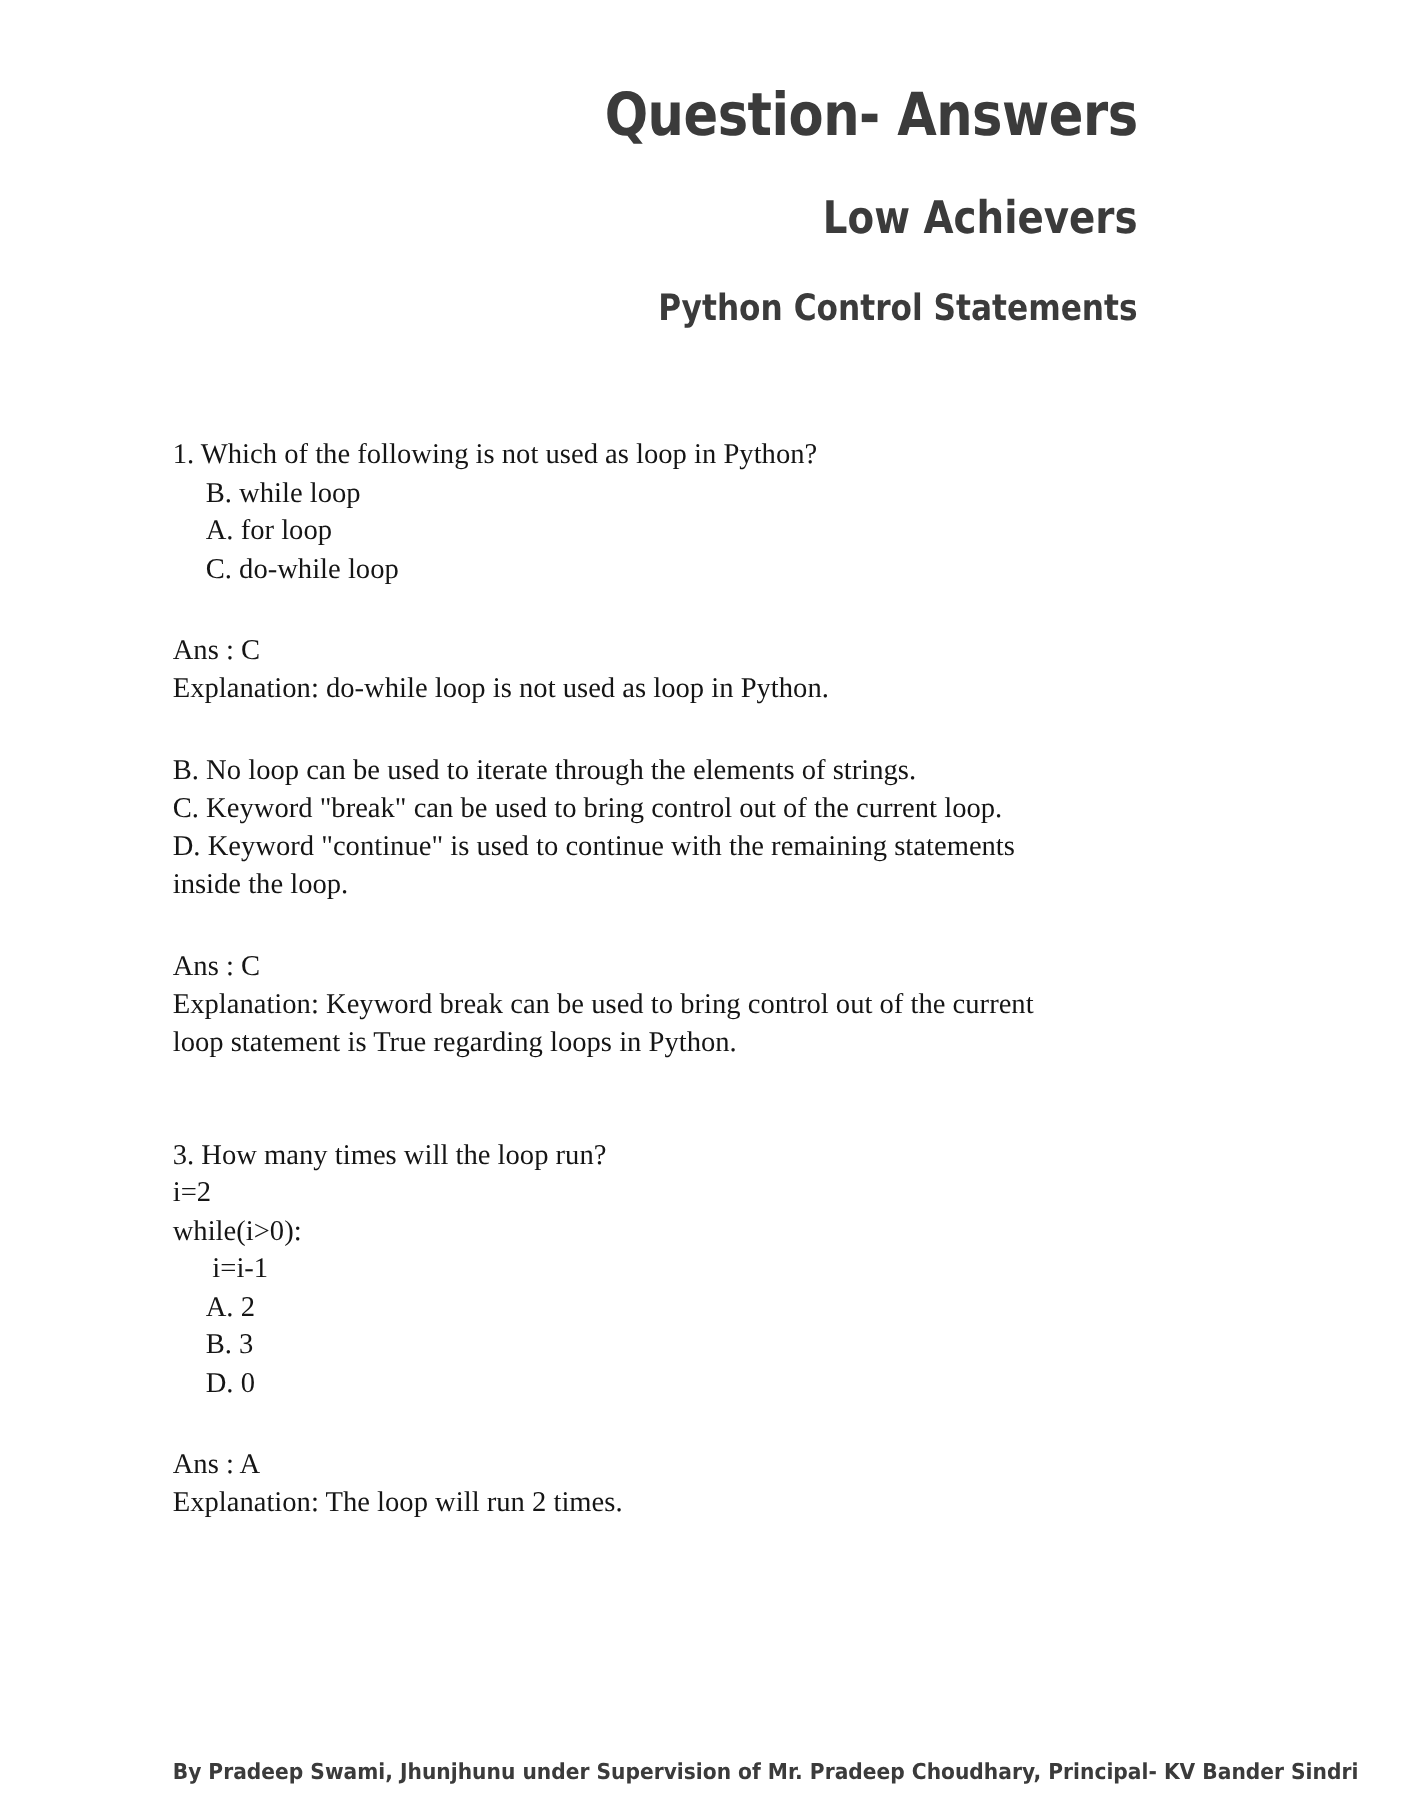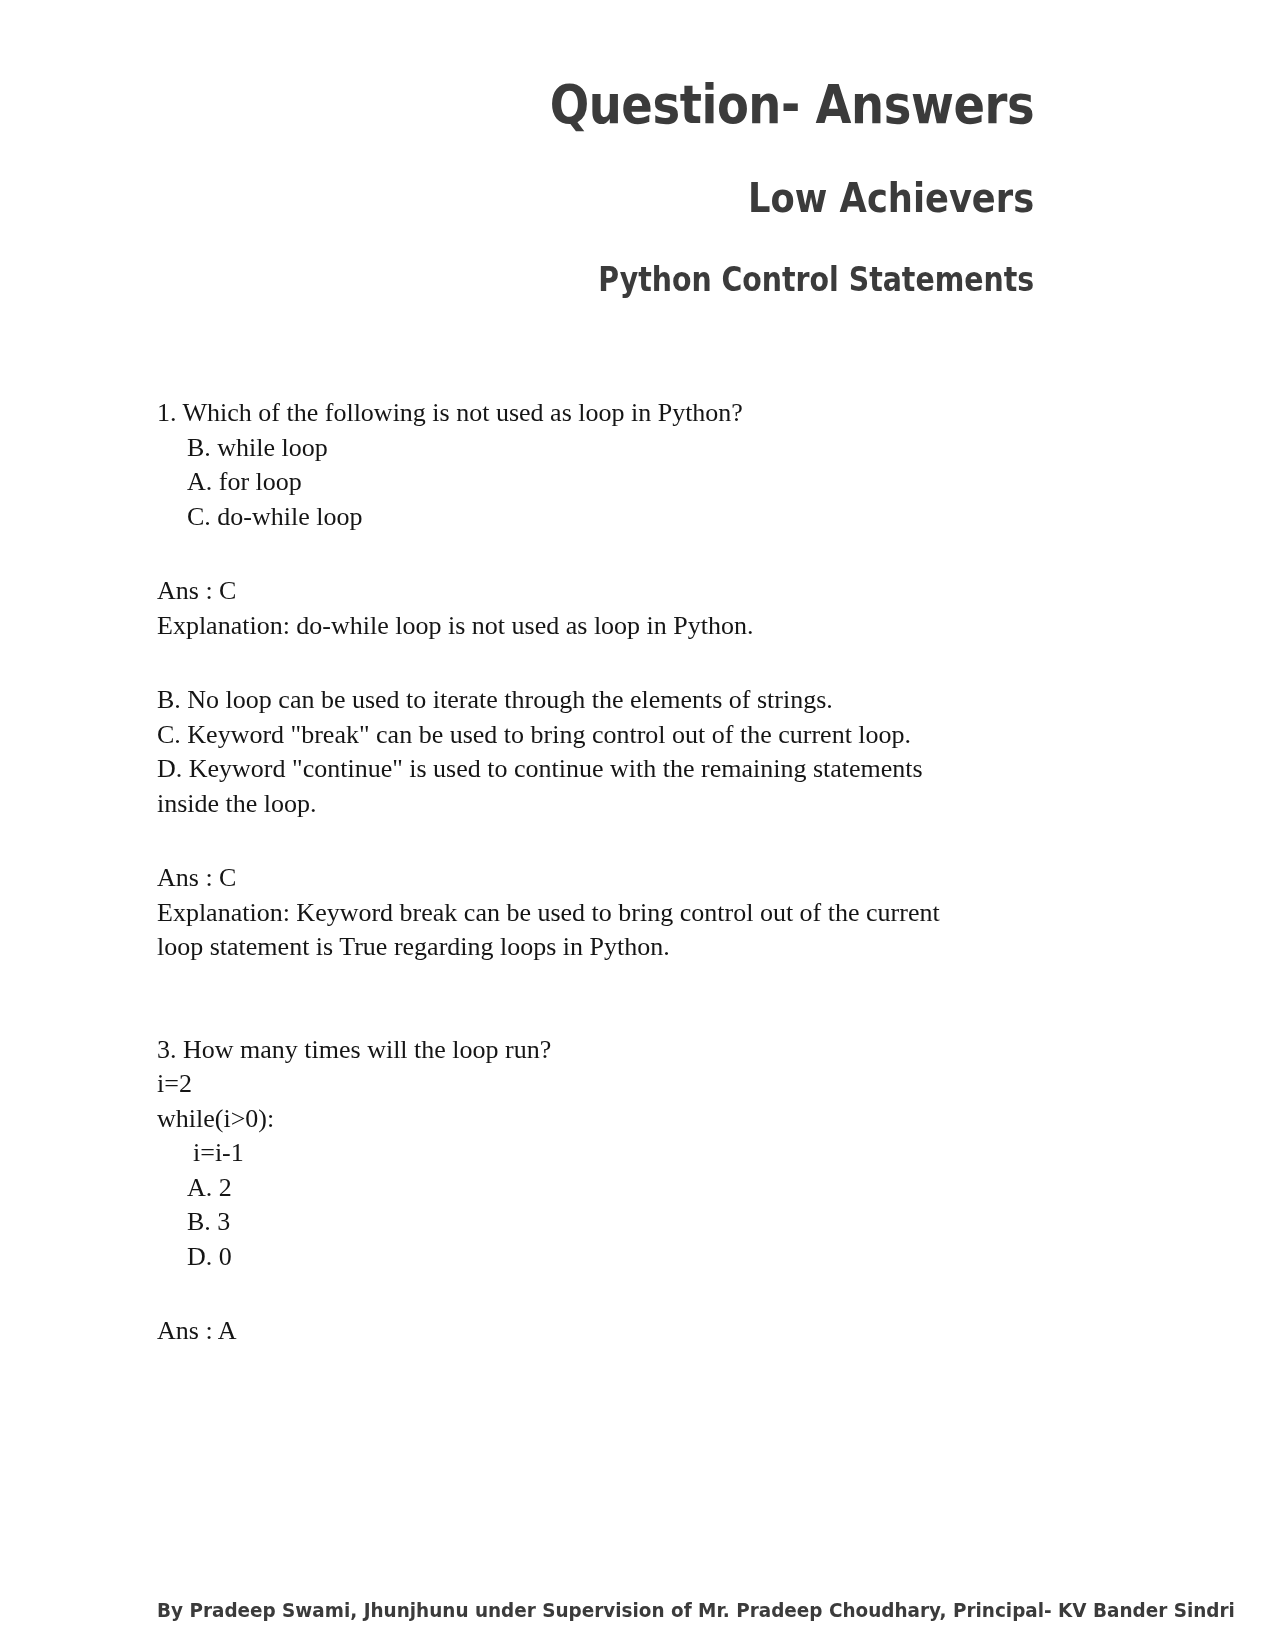--- a/index.html
+++ b/index.html
@@ -155,19 +155,20 @@
     <div class="qblock">
       <div class="line">3. How many times will the loop run?</div>
       <div class="line">i=2</div>
       <div class="line">while(i&gt;0):</div>
       <div class="line indent2">i=i-1</div>
       <div class="line indent">A. 2</div>
       <div class="line indent">B. 3</div>
       <div class="line indent">D. 0</div>
       <div class="gap-md"></div>
       <div class="line">Ans : A</div>
+      <div class="line">Explanation: The loop will run 2 times.</div>
     </div>
 
   </div>
 
   <div class="footer">By Pradeep Swami, Jhunjhunu  under Supervision of Mr. Pradeep Choudhary, Principal- KV Bander Sindri</div>
 
 </div>
 
 </body></html>

